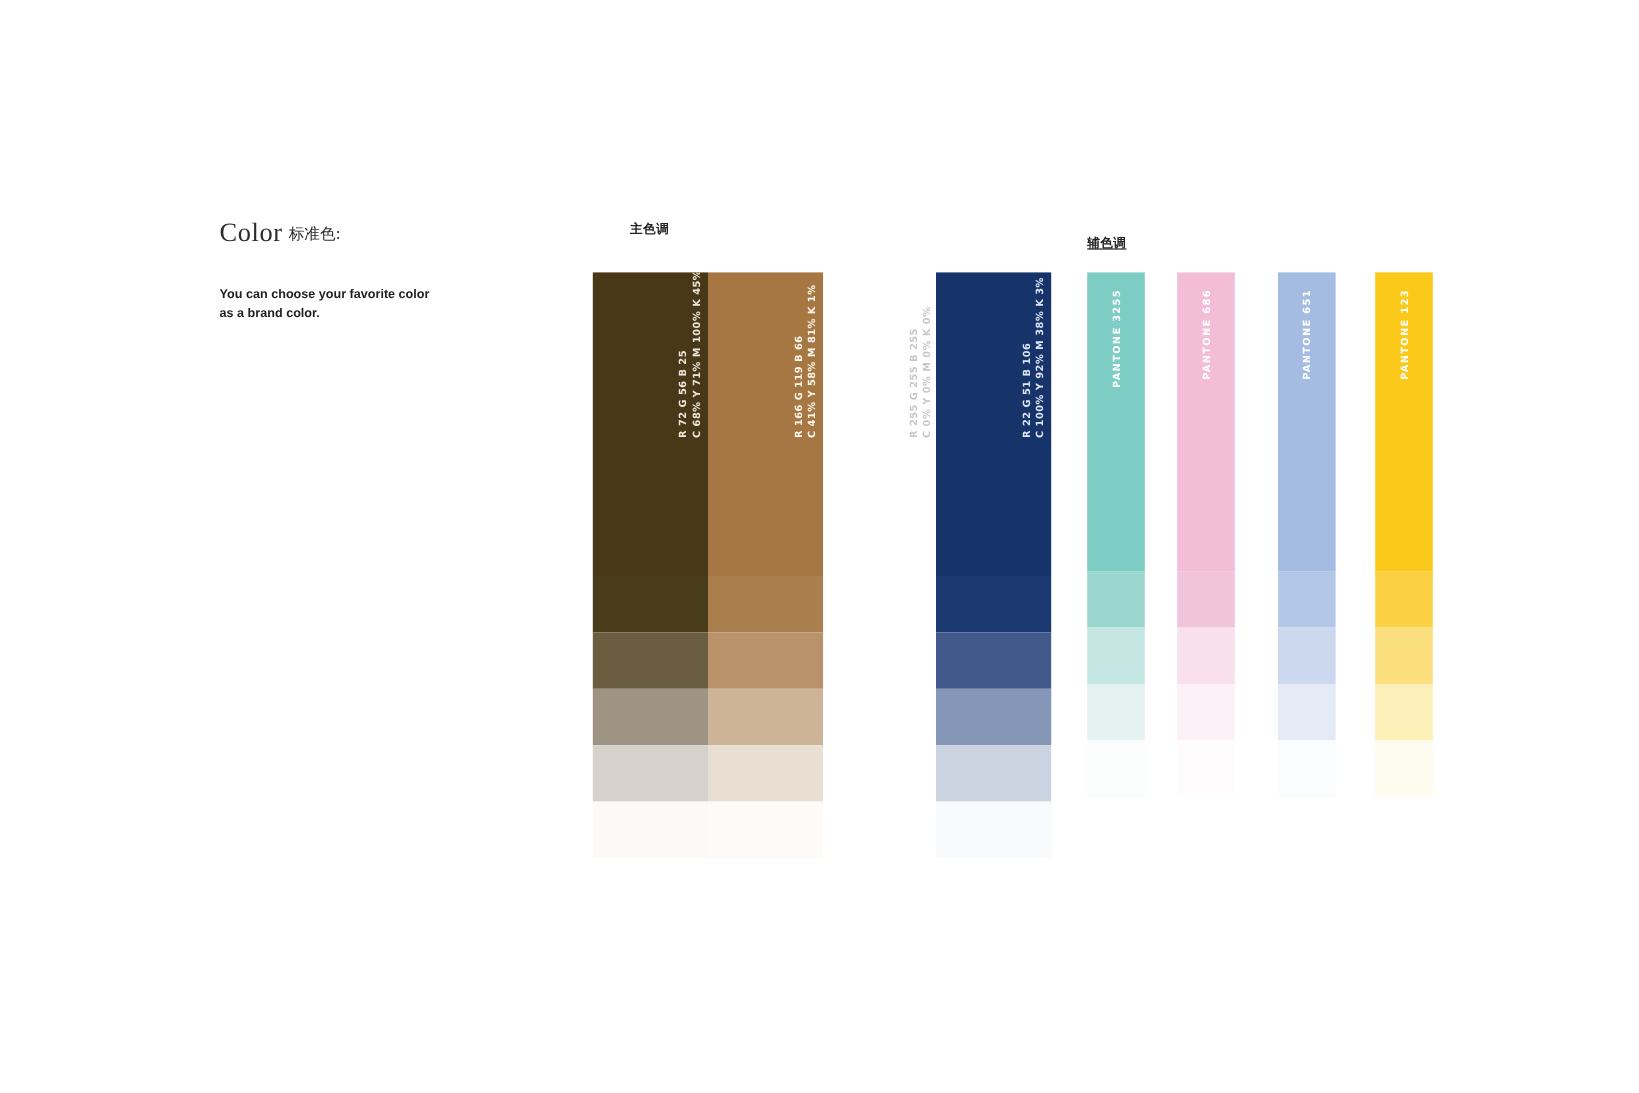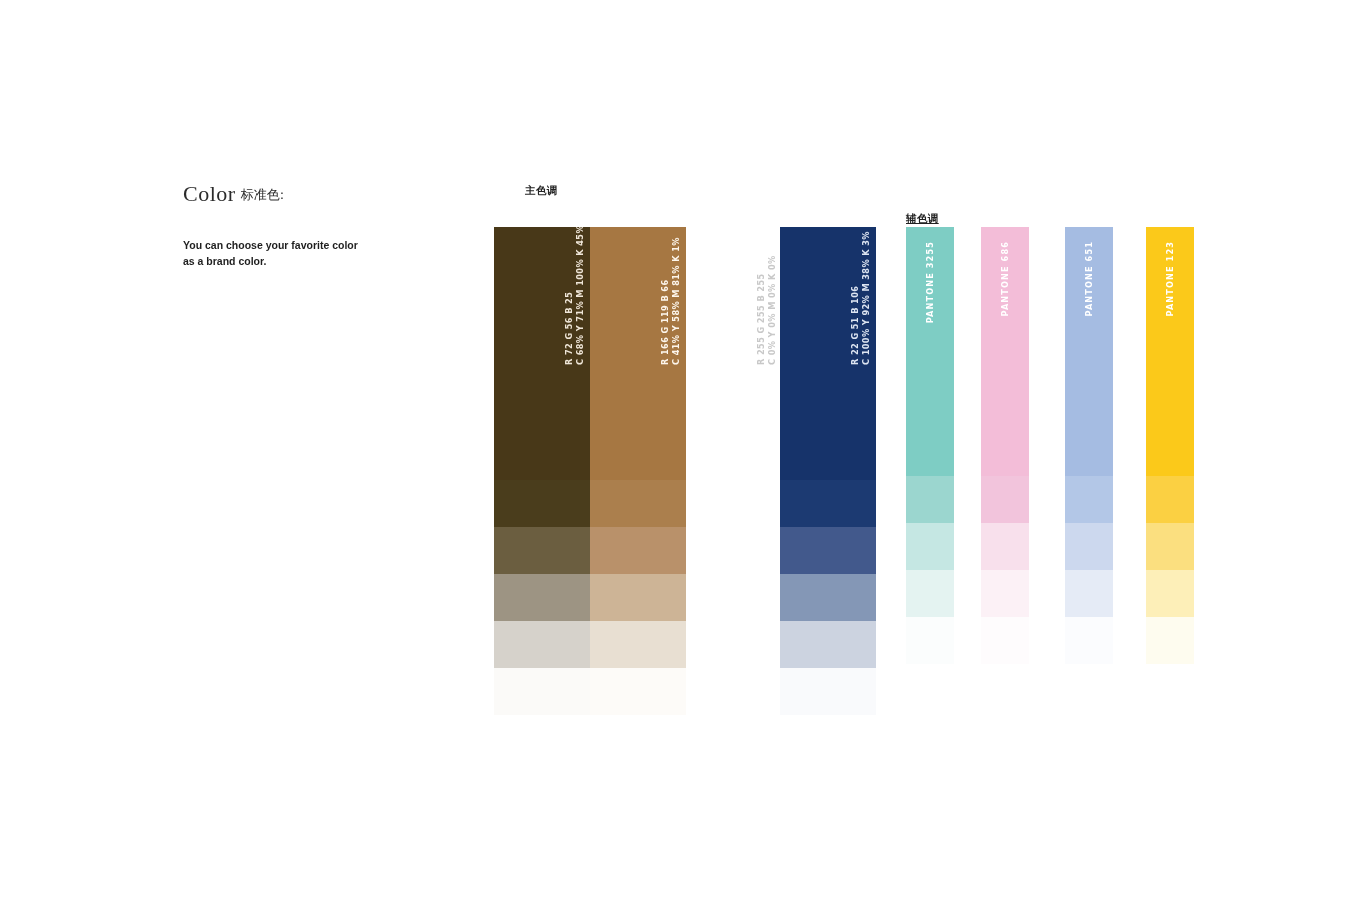--- a/index.html
+++ b/index.html
@@ -56,21 +56,21 @@
   .section-header {
     position: absolute;
     font-family: "DejaVu Sans", sans-serif;
     font-size: 10.5px;
     color: #222222;
     font-weight: 600;
     letter-spacing: 0.4px;
     white-space: nowrap;
   }
   #primary-header { left: 494px; top: 184px; margin-left: 31px; }
-  #secondary-header { left: 906px; top: 212px; text-decoration: underline; }
+  #secondary-header { left: 906px; top: 196px; text-decoration: underline; }
 
   
   .column {
     position: absolute;
     top: 227px;
   }
   .band {
     width: 100%;
     display: block;
   }

